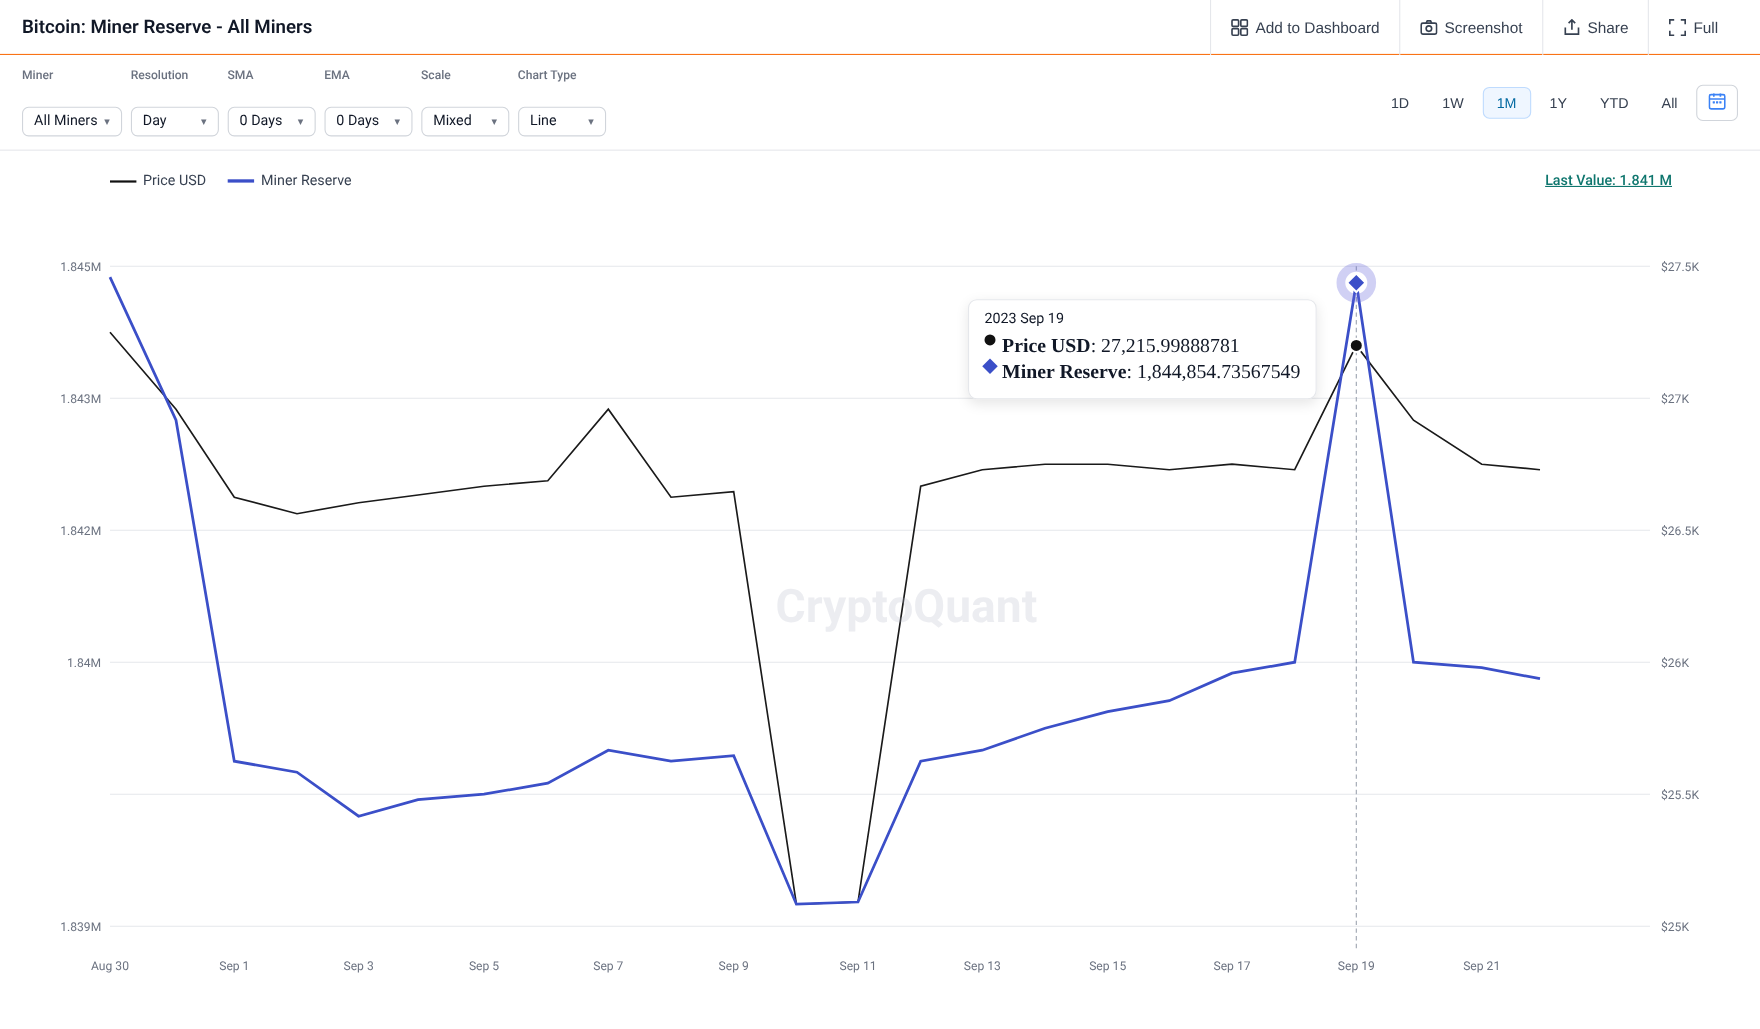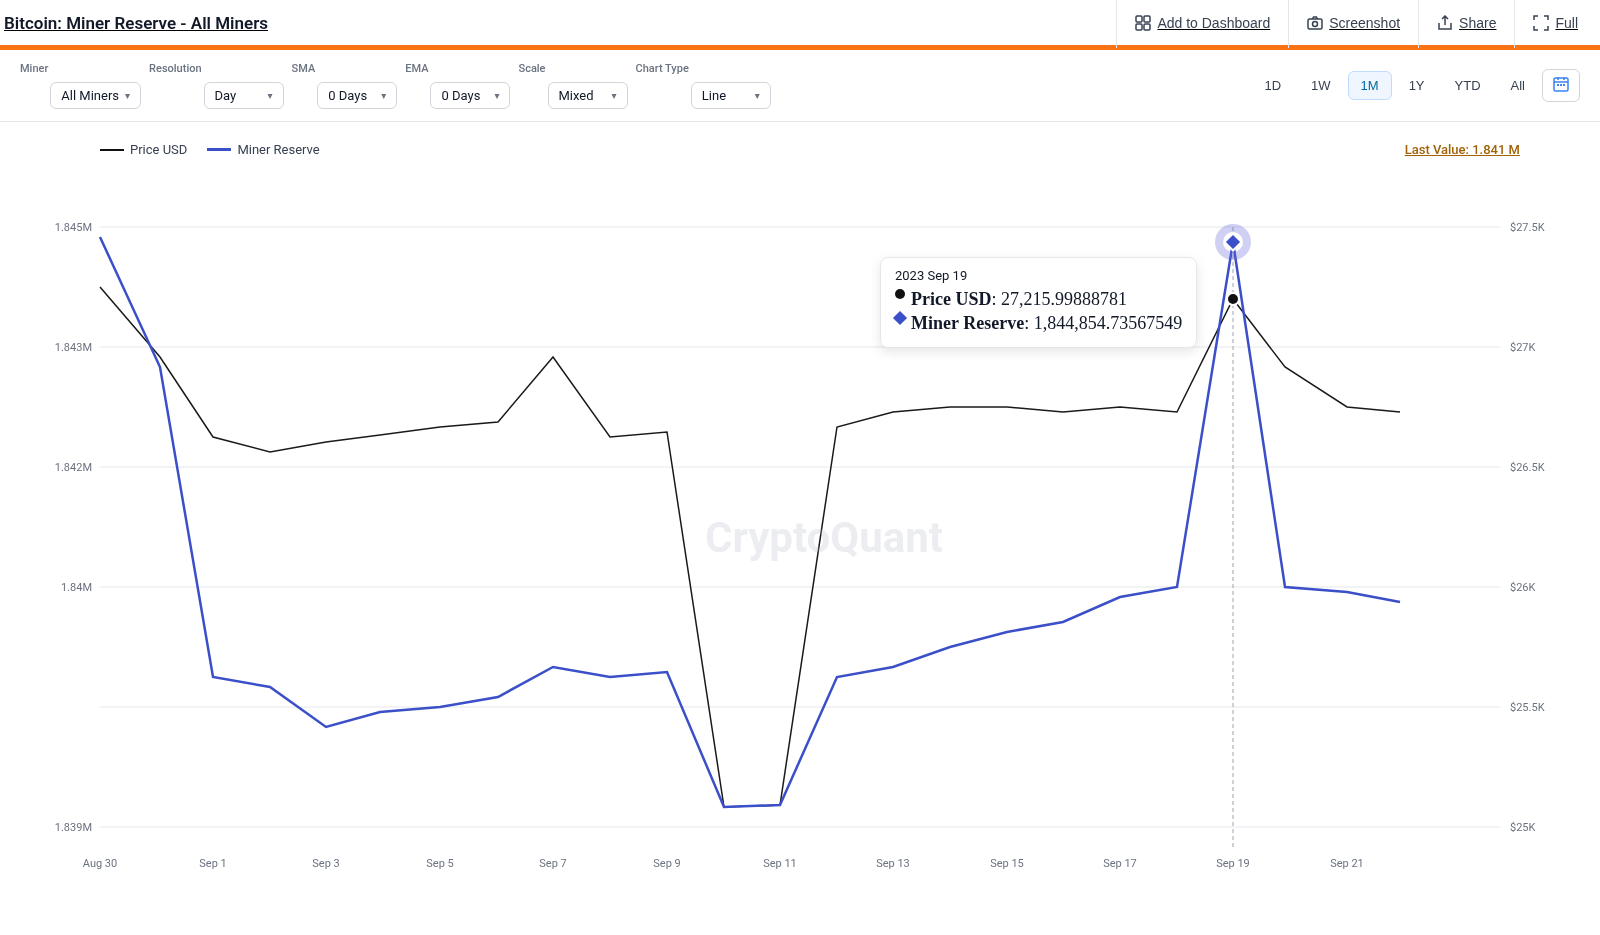--- a/index.html
+++ b/index.html
@@ -8,24 +8,23 @@
       background: #ffffff;
       width: 1600px;
       height: 935px;
       overflow: hidden;
       position: relative;
     }
     .header {
       display: flex;
       align-items: center;
       justify-content: space-between;
-      padding: 0 4px;
+      padding: 0 20px;
       height: 50px;
-      border-bottom: 5px solid #f97316;
-      text-decoration: underline;
+      border-bottom: 1px solid #f97316;
     }
     .header-title {
       font-size: 17px;
       font-weight: 600;
       color: #111827;
     }
     .header-actions {
       display: flex;
       align-items: flex-end;
       gap: 0;
@@ -52,21 +51,21 @@
       padding: 12px 20px;
       border-bottom: 1px solid #e5e7eb;
     }
     .controls-left {
       display: flex;
       align-items: center;
       gap: 8px;
     }
     .dropdown-group {
       display: flex;
-      flex-direction: row;
+      flex-direction: column;
       gap: 2px;
     }
     .dropdown-label {
       font-size: 11px;
       color: #6b7280;
       font-weight: 500;
     }
     .dropdown-select {
       display: flex;
       align-items: center;
@@ -140,21 +139,21 @@
       height: 2px;
       background: #111;
     }
     .legend-line-blue {
       width: 24px;
       height: 3px;
       background: #3b4fc8;
     }
     .last-value {
       font-size: 13px;
-      color: #a16207;
+      color: #0f766e;
       text-decoration: underline;
       font-weight: 500;
     }
 
     .svg-container {
       position: relative;
       width: 100%;
     }
 
     .tooltip-box {

